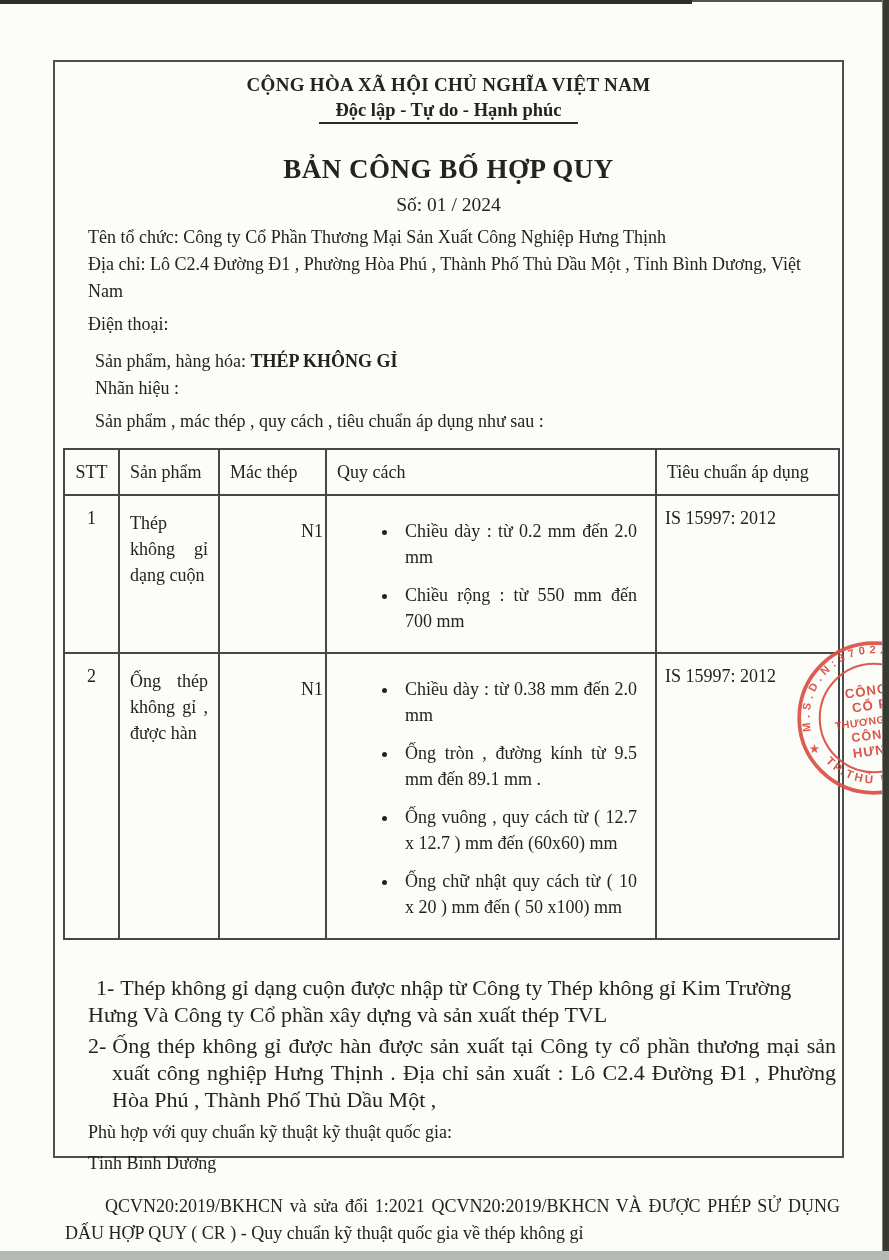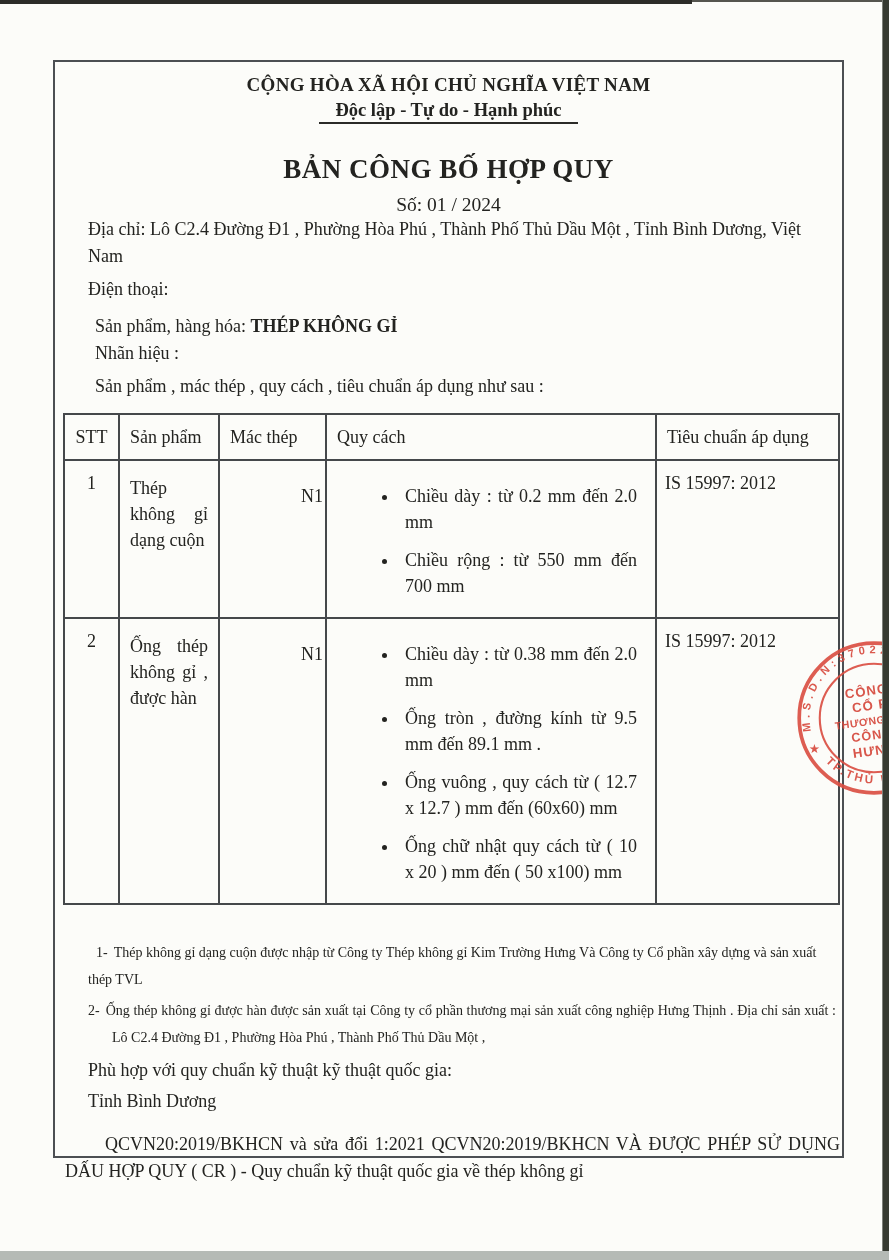--- a/index.html
+++ b/index.html
@@ -39,21 +39,21 @@
   td.c-stt{text-align:center;padding:9px 2px;}
   td.c-prod{padding:14px 10px;text-align:justify;}
   td.c-grade{text-align:right;padding:22px 2px;}
   td.c-spec{padding:4px 8px 4px 0;}
   td.c-std{padding:9px 8px;}
   td.h-cell{padding:9px 10px;}
   ul.bullets{margin:18px 0 0 0;padding:0 10px 2px 72px;}
   ul.bullets li{margin:0 0 12px 0;padding-left:6px;text-align:justify;}
 
   .notes{margin-top:34px;}
-  .note{margin:6px 6px 0 33px;font-size:14px;line-height:27px;}
+  .note{margin:6px 6px 0 33px;font-size:22px;line-height:27px;}
   .note-plain{text-indent:8px;}
   .note-hang{padding-left:24px;text-indent:-24px;text-align:justify;margin-top:4px;}
   .note-num{padding-right:6px;}
   .closing-province{margin-top:4px;}
   .closing-conform{margin-top:6px;}
   .closing-reg{
     margin:16px 4px 0 10px;width:775px;font-size:18px;line-height:27px;
     text-align:justify;text-indent:40px;
   }
 
@@ -99,20 +99,21 @@
   <div class="border-box">
 
     <p class="national center">CỘNG HÒA XÃ HỘI CHỦ NGHĨA VIỆT NAM</p>
     <p class="motto-wrap center">
       <span class="motto">Độc lập - Tự do - Hạnh phúc</span>
     </p>
 
     <p class="doc-title center">BẢN CÔNG BỐ HỢP QUY</p>
     <p class="doc-number center">Số: 01 / 2024</p>
 
+    <p class="para mt8">Tên tổ chức: Công ty Cổ Phần Thương Mại Sản Xuất Công Nghiệp Hưng Thịnh</p>
     <p class="para">Địa chỉ: Lô C2.4 Đường Đ1 , Phường Hòa Phú , Thành Phố Thủ Dầu Một , Tỉnh Bình Dương, Việt Nam</p>
     <p class="para mt6">Điện thoại:</p>
 
     <p class="para mt10 indent1"><span>Sản phẩm, hàng hóa: </span><span class="bold">THÉP KHÔNG GỈ</span></p>
     <p class="para indent1">Nhãn hiệu :</p>
     <p class="para mt6 indent1">Sản phẩm , mác thép , quy cách , tiêu chuẩn áp dụng như sau :</p>
 
     <table class="spec">
       <colgroup>
         <col style="width:55px">

